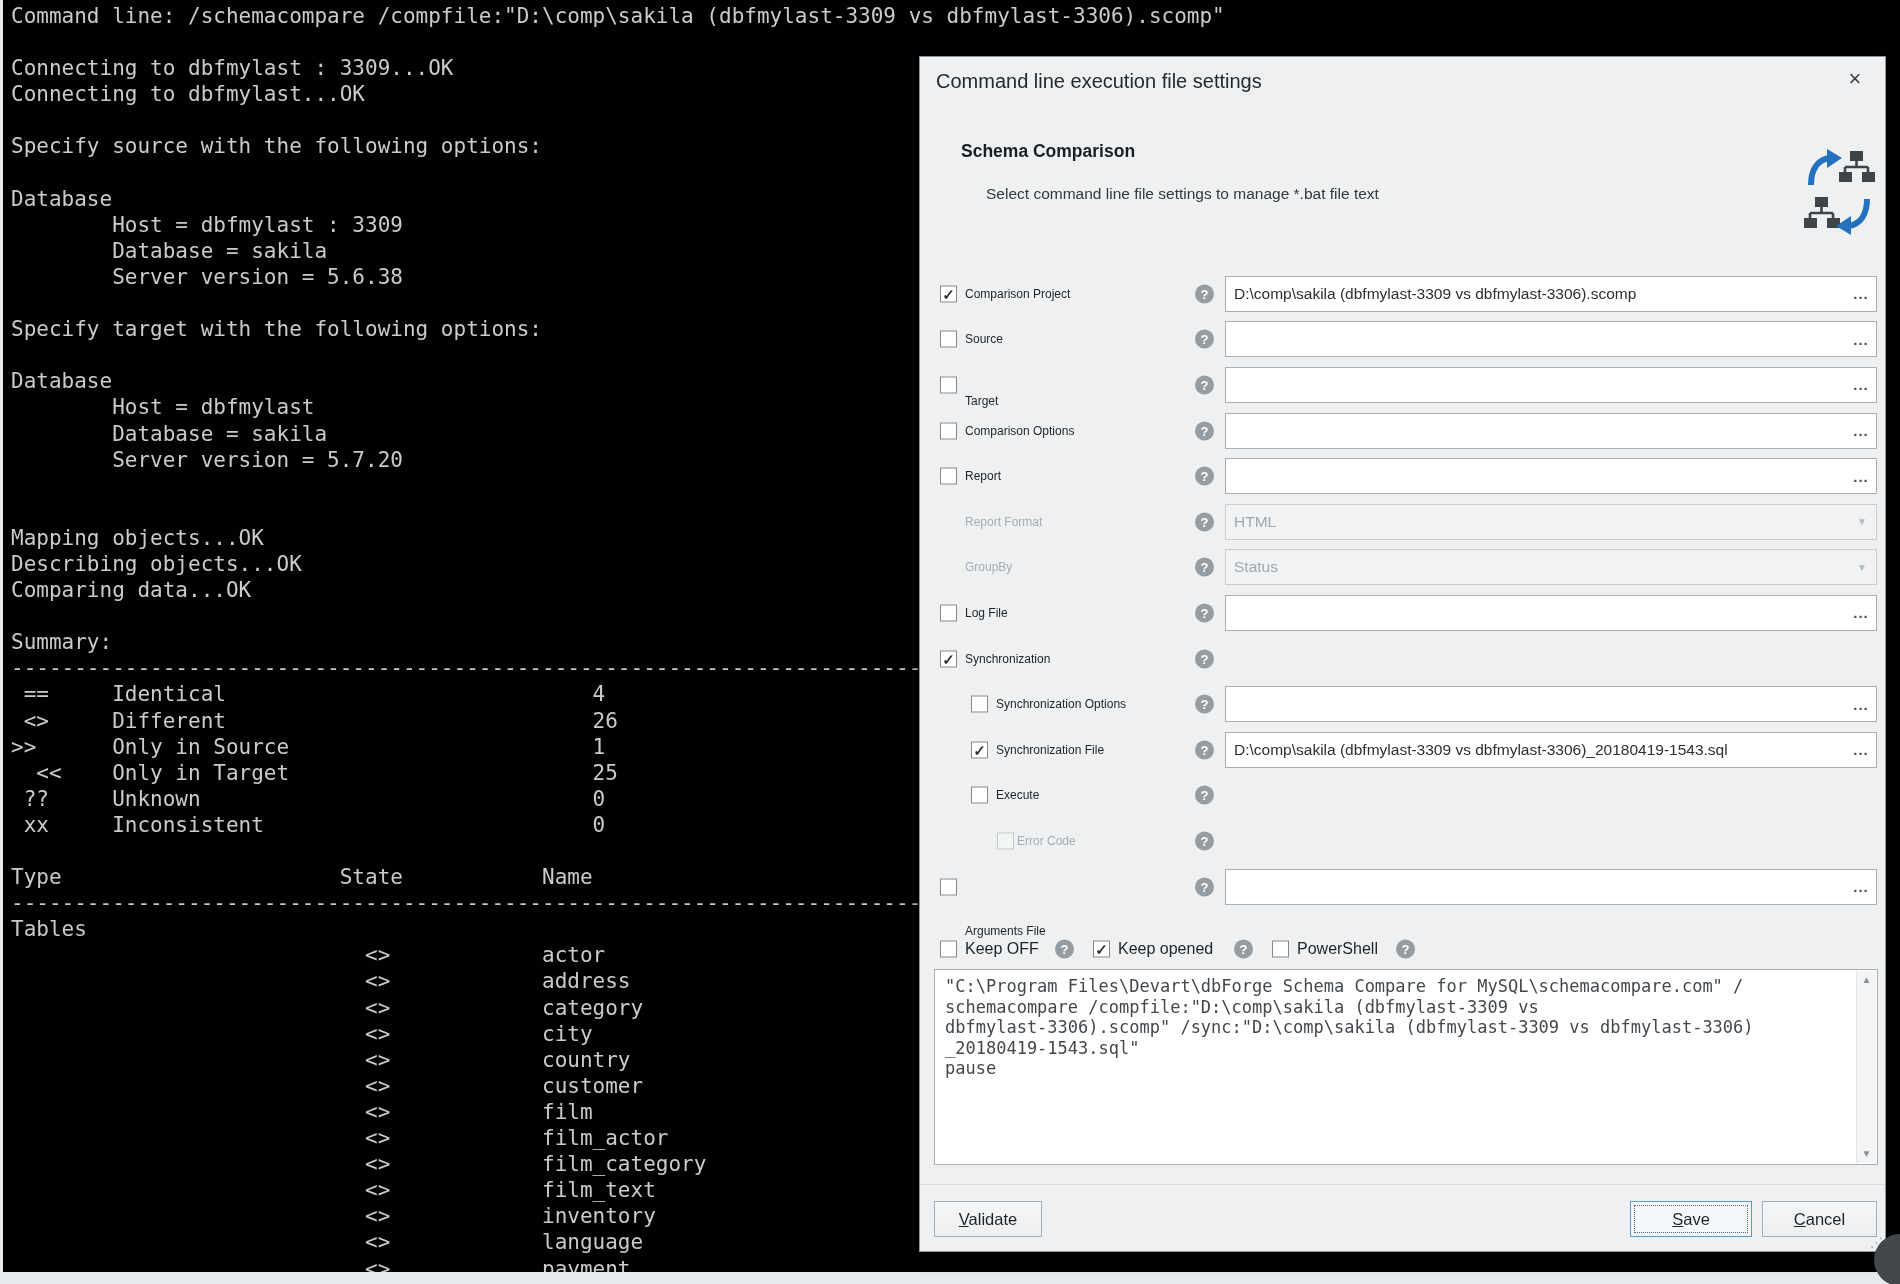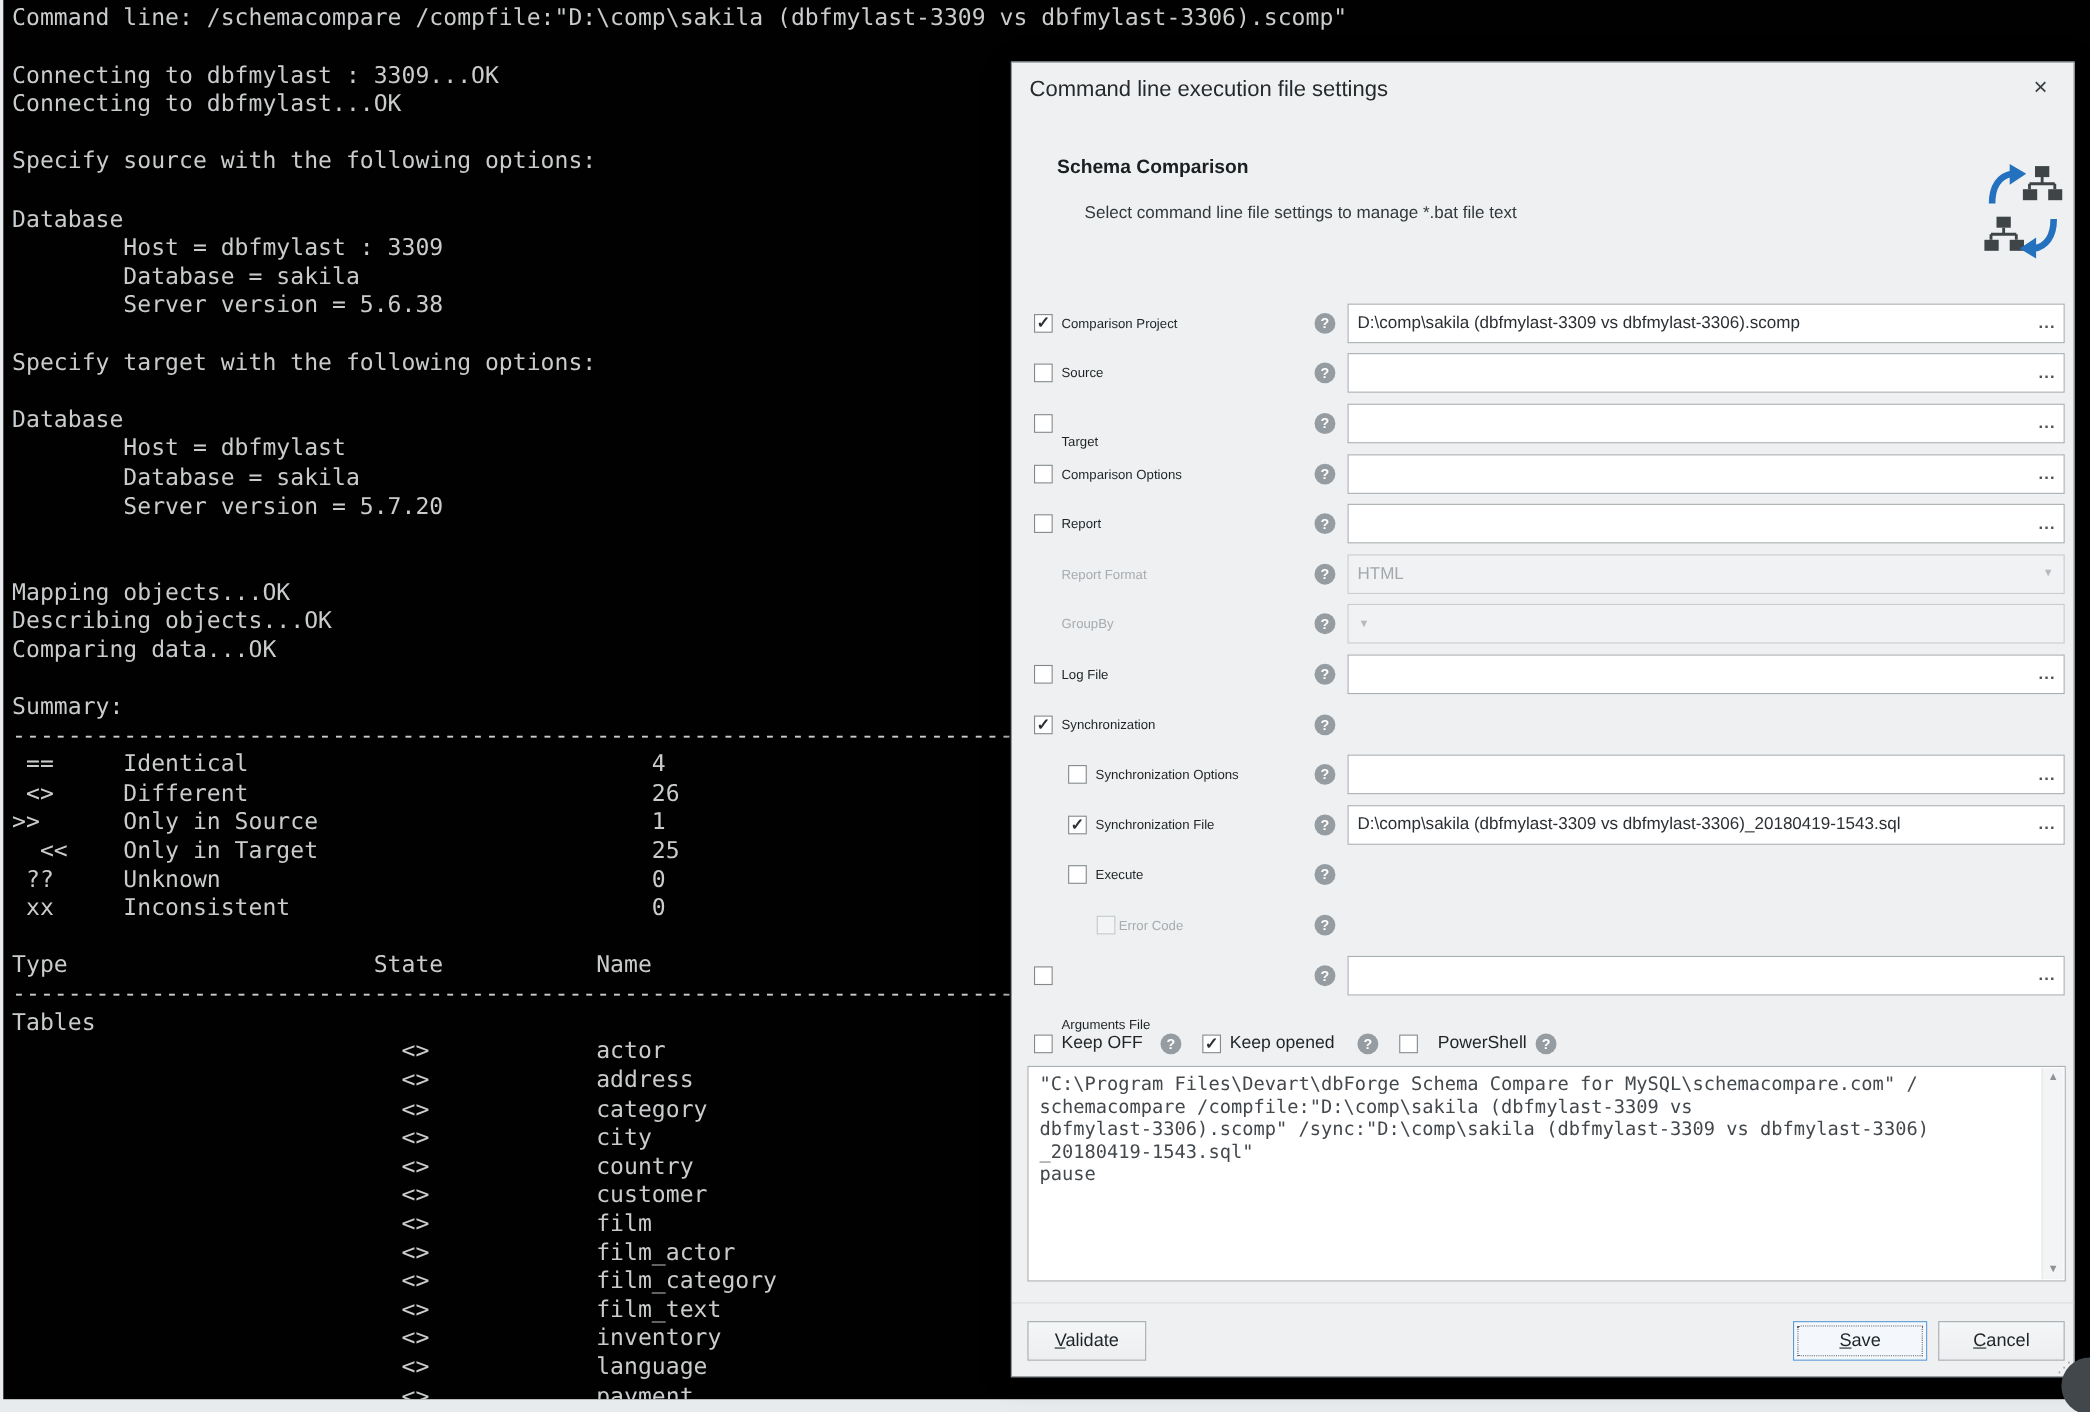--- a/index.html
+++ b/index.html
@@ -238,20 +238,21 @@
         <span class="help">?</span>
         <div class="field sel">
           <span class="val">HTML</span>
           <span class="arr">▼</span>
         </div>
       </div>
       <div class="row">
         <span class="lbl dis" style="left: 45px;">GroupBy</span>
         <span class="help">?</span>
         <div class="field sel">
+          <span class="val">Status</span>
           <span class="arr">▼</span>
         </div>
       </div>
       <div class="row">
         <span class="cb" style="left: 20px;"></span>
         <span class="lbl" style="left: 45px;">Log File</span>
         <span class="help">?</span>
         <div class="field">
           <span class="val"></span>
           <span class="browse">...</span>
@@ -304,21 +305,21 @@
   <div class="flags">
     <span class="cb" style="left:20px"></span>
     <span class="flbl" style="left:45px">Keep OFF</span>
     <span class="help" style="left:135px">?</span>
 
     <span class="cb" style="left:173px"><i>✓</i></span>
     <span class="flbl" style="left:198px">Keep opened</span>
     <span class="help" style="left:314px">?</span>
 
     <span class="cb" style="left:352px"></span>
-    <span class="flbl" style="left:387px">PowerShell</span>
+    <span class="flbl" style="left:377px">PowerShell</span>
     <span class="help" style="left:476px">?</span>
   </div>
 
   <div class="script-box">
     <pre class="script">"C:\Program Files\Devart\dbForge Schema Compare for MySQL\schemacompare.com" /
 schemacompare /compfile:"D:\comp\sakila (dbfmylast-3309 vs
 dbfmylast-3306).scomp" /sync:"D:\comp\sakila (dbfmylast-3309 vs dbfmylast-3306)
 _20180419-1543.sql"
 pause</pre>
     <div class="sbar">

